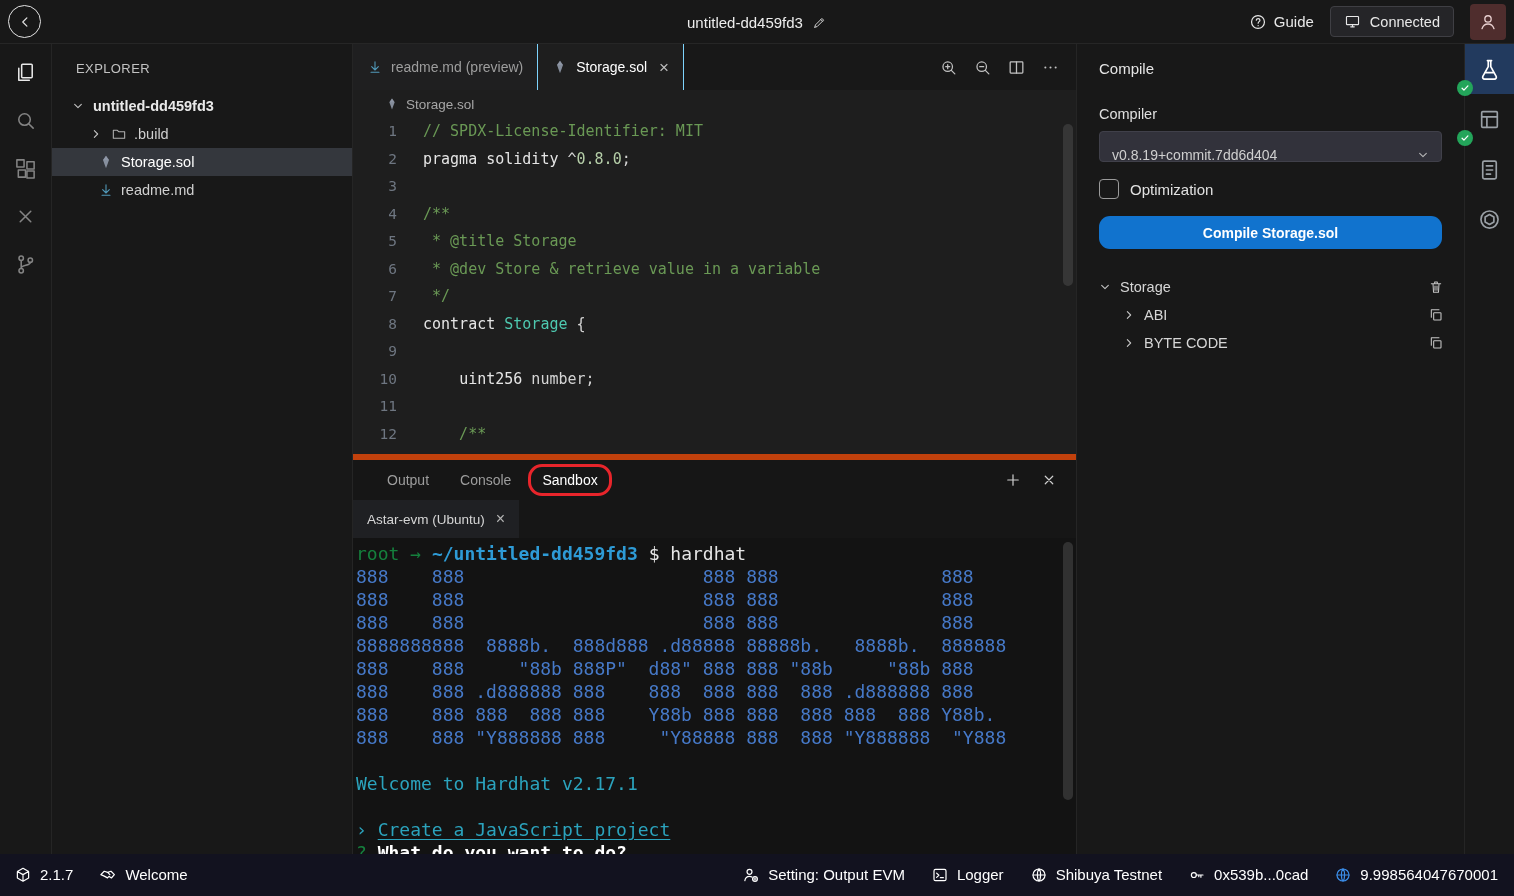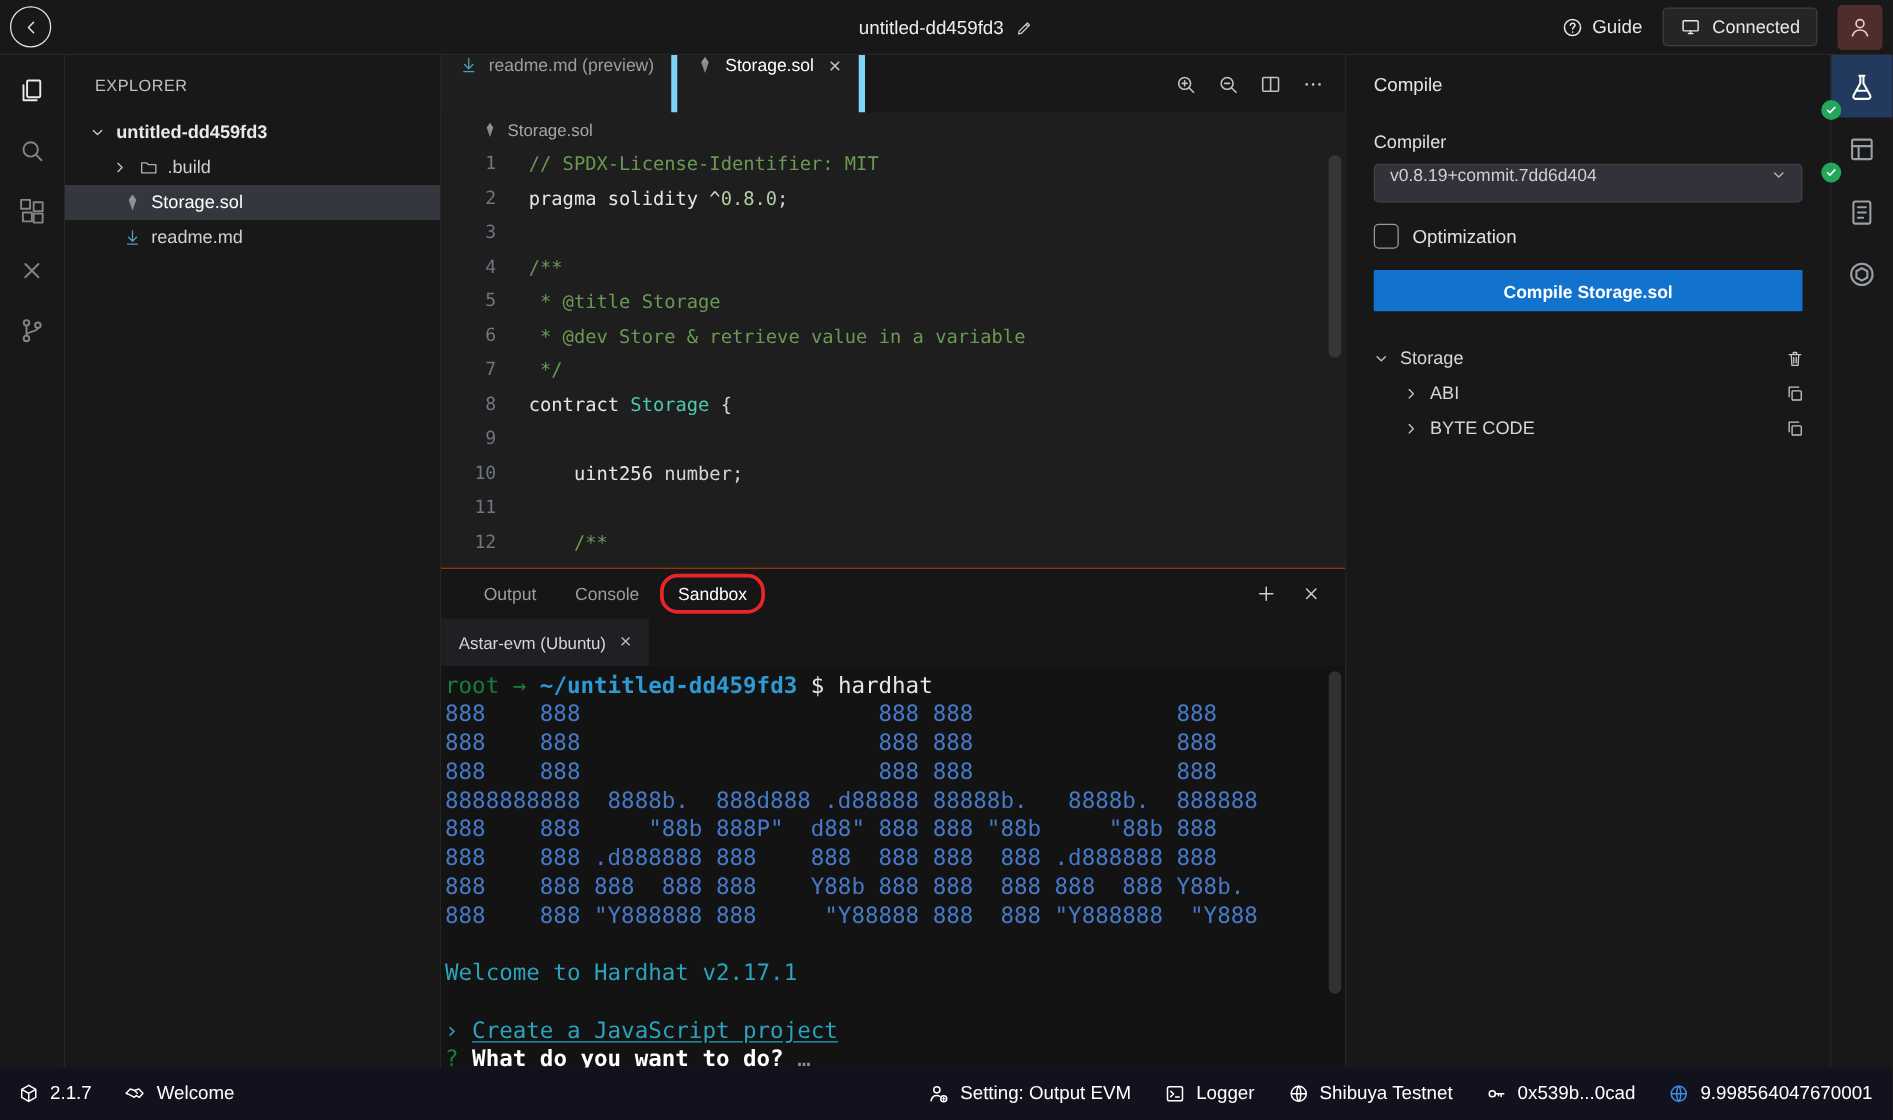--- a/index.html
+++ b/index.html
@@ -40,21 +40,21 @@
   .tree-row.file{padding-left:46px}
   .tree-row.selected{background:#34373d;color:#fff}
   .icon[data-name="markdown-icon"]{color:#519aba}
   .icon[data-name="solidity-icon"]{color:#97a0b0}
   .icon[data-name="folder-icon"]{color:#b0b0b0}
 
   
   .editor-col{width:723px;display:flex;flex-direction:column;background:#1e1e1e;flex:none}
   .tabbar{height:46px;background:#181818;display:flex;justify-content:space-between;flex:none}
   .tabs{display:flex}
-  .tab{height:46px;display:flex;align-items:flex-start;gap:8px;padding:0 14px;background:#1f1f20;border-right:5px solid #7dd3fc;color:#9d9d9d;font-size:14px;cursor:pointer;white-space:nowrap}
+  .tab{height:46px;display:flex;align-items:center;gap:8px;padding:0 14px;background:#1f1f20;border-right:1px solid #7dd3fc;color:#9d9d9d;font-size:14px;cursor:pointer;white-space:nowrap}
   .tab.active{background:#1e1e1e;color:#fff}
   .tab .icon{width:16px;height:16px}
   .tab-close{color:#bdbdbd;font-size:17px;line-height:1;margin-left:4px;cursor:pointer}
   .toolbar{display:flex;align-items:center;gap:15px;padding-right:16px;color:#c2c2c2}
   .toolbar .icon{width:19px;height:19px;cursor:pointer}
 
   .breadcrumb{height:28px;display:flex;align-items:center;gap:7px;padding-left:32px;color:#a6a6a6;font-size:13.5px;background:#1e1e1e;flex:none;cursor:pointer}
   .breadcrumb .icon{width:14px;height:14px}
 
   .code{position:relative;height:336px;background:#1e1e1e;font-family:"DejaVu Sans Mono",monospace;font-size:15px;line-height:27.5px;overflow:hidden;flex:none}
@@ -62,21 +62,21 @@
   .ln{width:70px;text-align:right;padding-right:26px;color:#6e7681;flex:none;font-size:14.5px;user-select:none}
   .lc{white-space:pre}
   .tok-comment{color:#6a9955}
   .tok-keyword{color:#e5e5e5}
   .tok-type{color:#4ec9b0}
   .tok-number{color:#b5cea8}
   .tok-plain{color:#d4d4d4}
   .sb{position:absolute;right:3px;width:10px;border-radius:5px;background:#4a4a4a;opacity:.55}
 
   
-  .panel{flex:1;border-top:1px solid #c2410c;background:#161616;display:flex;flex-direction:column;min-height:0}
+  .panel{flex:1;border-top:6px solid #c2410c;background:#161616;display:flex;flex-direction:column;min-height:0}
   .panel-header{height:40px;display:flex;align-items:center;justify-content:space-between;padding:0 18px 0 20px;flex:none}
   .panel-tabs{display:flex;align-items:center;gap:3px}
   .panel-tab{padding:5px 11px;font-size:14px;color:#9d9d9d;border:3px solid transparent;cursor:pointer}
   .panel-tab.active{color:#fff}
   .panel-actions{display:flex;gap:18px;color:#cfcfcf}
   .panel-actions .icon{width:18px;height:18px;cursor:pointer}
   .term-tabs{height:38px;display:flex;flex:none}
   .term-tab{display:flex;align-items:center;gap:11px;background:#1f2023;color:#d6d6d6;font-size:13.5px;padding:0 14px;cursor:pointer}
   .tclose{color:#b5b5b5;font-size:16px;line-height:1;cursor:pointer}
   .terminal{flex:1;background:#131313;font-family:"DejaVu Sans Mono",monospace;font-size:18px;line-height:23px;padding:4px 0 0 3px;position:relative;overflow:hidden}
@@ -87,25 +87,25 @@
   .t-cyan{color:#2ba3bd}
   .t-cyanul{color:#2ba3bd;text-decoration:underline;text-underline-offset:3px}
   .t-boldwhite{color:#fff;font-weight:bold}
   .t-gray{color:#8f8f8f}
   .t-plain{color:#e6e6e6}
 
   
   .right-panel{width:388px;background:#181818;border-left:1px solid #252525;flex:none}
   .rp-title{height:48px;display:flex;align-items:center;padding-left:22px;font-size:15px;color:#e5e5e5}
   .rp-label{margin:14px 22px 9px;font-size:14.5px;color:#e0e0e0}
-  .select{margin:0 22px;height:31px;background:#32323b;border:1px solid #40404a;border-radius:4px;display:flex;justify-content:space-between;padding:0 10px 0 12px;color:#cfcfcf;font-size:14px;cursor:pointer}
+  .select{margin:0 22px;height:31px;background:#32323b;border:1px solid #40404a;border-radius:4px;display:flex;align-items:center;justify-content:space-between;padding:16px 10px 0 12px;color:#cfcfcf;font-size:14px;cursor:pointer}
   .select .icon{width:16px;height:16px;color:#b8b8b8}
   .opt{display:flex;align-items:center;gap:11px;margin:17px 22px;color:#e0e0e0;font-size:15px}
   .checkbox{width:20px;height:20px;border:1px solid #9a9a9a;border-radius:4px;background:transparent;cursor:pointer;flex:none}
-  .compile-btn{display:block;margin:2px 22px 0;width:calc(100% - 44px);height:33px;color:#fff;border:none;border-radius:1px;font-size:14px;font-family:inherit;font-weight:bold;cursor:pointer}
+  .compile-btn{display:block;margin:2px 22px 0;width:calc(100% - 44px);height:33px;color:#fff;border:none;border-radius:11px;font-size:14px;font-family:inherit;font-weight:bold;cursor:pointer}
   .rtree{margin-top:24px}
   .rtree-row{height:28px;display:flex;align-items:center;padding:0 20px 0 20px;color:#d6d6d6;font-size:14.5px;gap:7px;cursor:pointer}
   .rtree-row.child{padding-left:44px}
   .rtree-row .icon{width:16px;height:16px;color:#c5c5c5}
   .rtree-spacer{flex:1}
   .rtree-action{color:#bfc3c9}
 
   
   .actbar-right{width:50px;background:#181818;border-left:1px solid #252525;display:flex;flex-direction:column;align-items:center;flex:none}
   .acell{width:50px;height:50px;display:flex;align-items:center;justify-content:center;position:relative;color:#9aa0a6;cursor:pointer}

